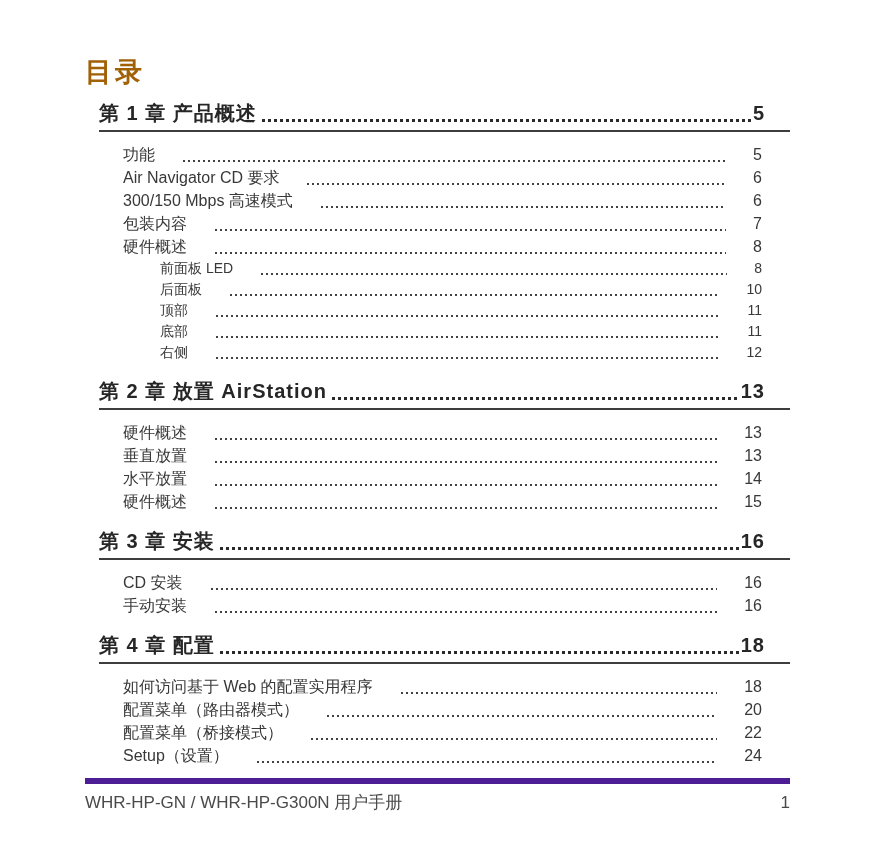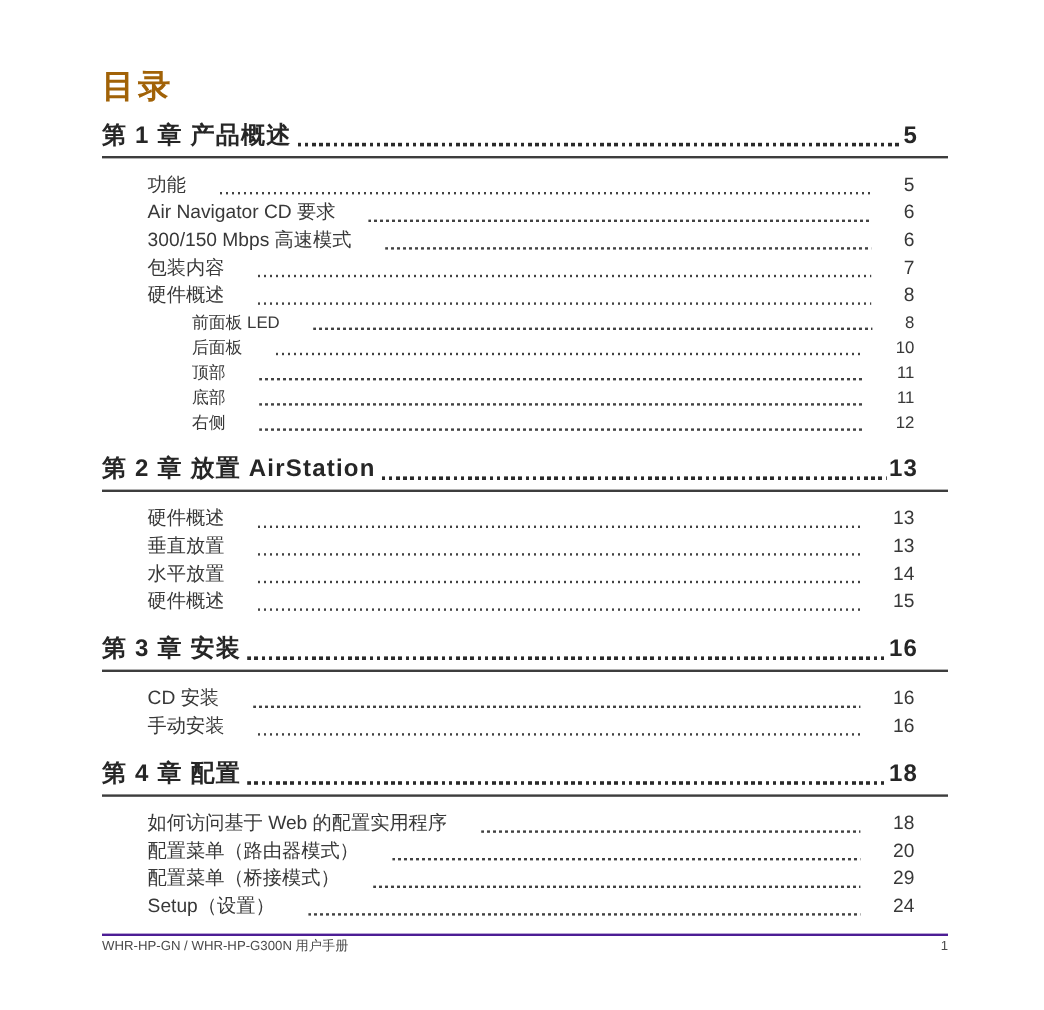--- a/index.html
+++ b/index.html
@@ -31,20 +31,21 @@
   }
   .chapter {
     margin-top: 15px;
   }
   .chapter.first {
     margin-top: 0;
   }
   .chead-wrap {
     border-bottom: 2px solid #3d3d3d;
     padding-bottom: 4px;
+    margin-left: 14px;
   }
   .chead {
     display: flex;
     align-items: baseline;
     font-weight: bold;
     font-size: 20px;
     line-height: 26px;
     letter-spacing: 1px;
     color: #262626;
     padding-right: 25px;
@@ -82,25 +83,25 @@
   .cdots {
     height: 3px;
     margin: 0 2px 4px 5px;
     background: repeating-linear-gradient(90deg, #2a2a2a 0, #2a2a2a 3px, transparent 3px, transparent 6px);
   }
   .pg, .cpg {
     white-space: nowrap;
   }
   .footer {
     margin-top: 11px;
-    border-top: 2px solid #4c1d95;
-    padding-top: 2px;
+    border-top: 6px solid #4c1d95;
+    padding-top: 12px;
     display: flex;
     justify-content: space-between;
-    font-size: 11px;
+    font-size: 17px;
     line-height: 14px;
     color: #4a4a4a;
   }
 </style>
 </head>
 <body>
 
 <div class="content">
 
   <h1 class="doc-title">目录</h1>
@@ -236,21 +237,21 @@
         <span class="pg">18</span>
       </div>
       <div class="row l1">
         <span class="lbl">配置菜单（路由器模式）</span>
         <span class="dots"></span>
         <span class="pg">20</span>
       </div>
       <div class="row l1">
         <span class="lbl">配置菜单（桥接模式）</span>
         <span class="dots"></span>
-        <span class="pg">29</span>
+        <span class="pg">22</span>
       </div>
       <div class="row l1">
         <span class="lbl">Setup（设置）</span>
         <span class="dots"></span>
         <span class="pg">24</span>
       </div>
     </div>
   </section>
 
   <div class="footer">

